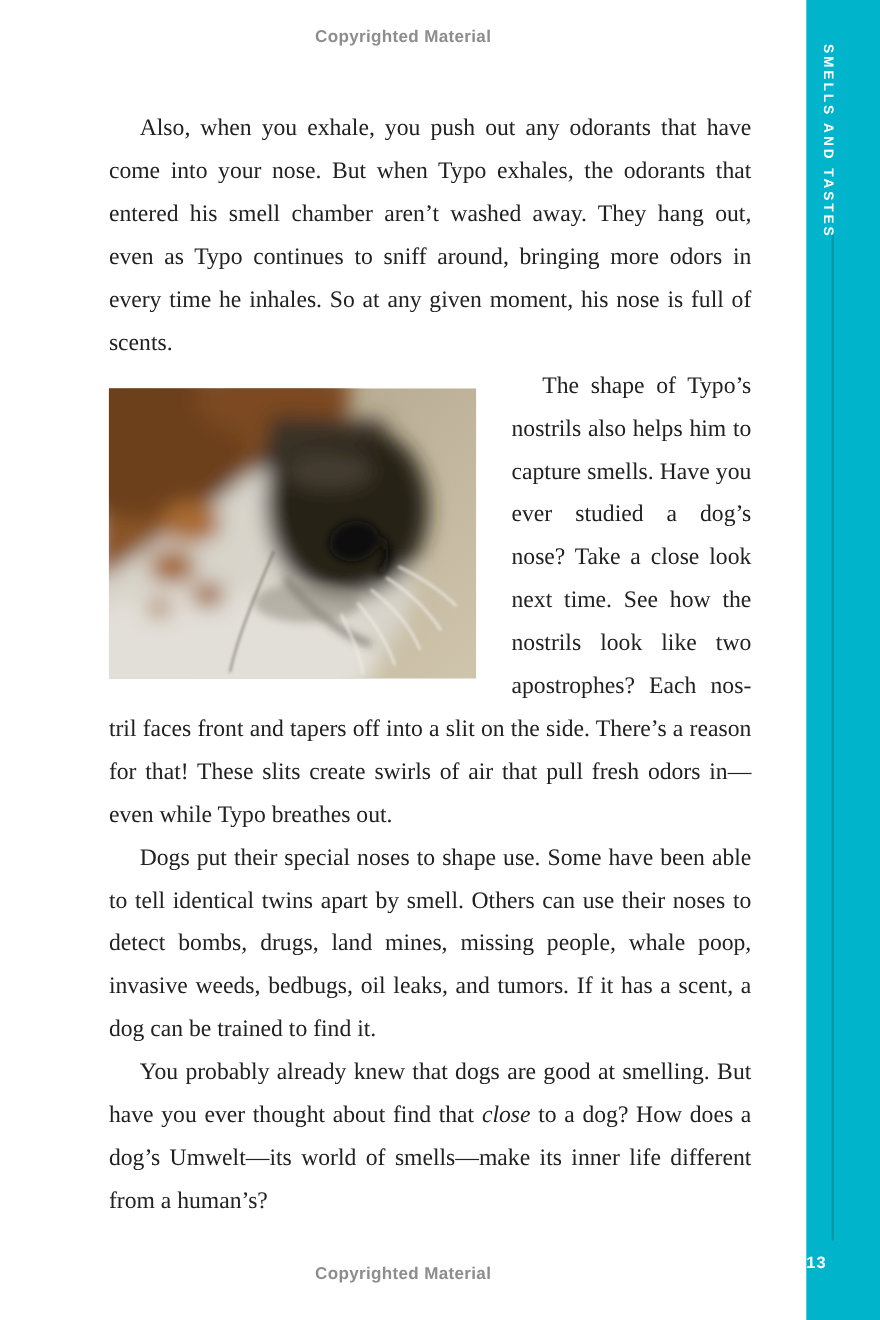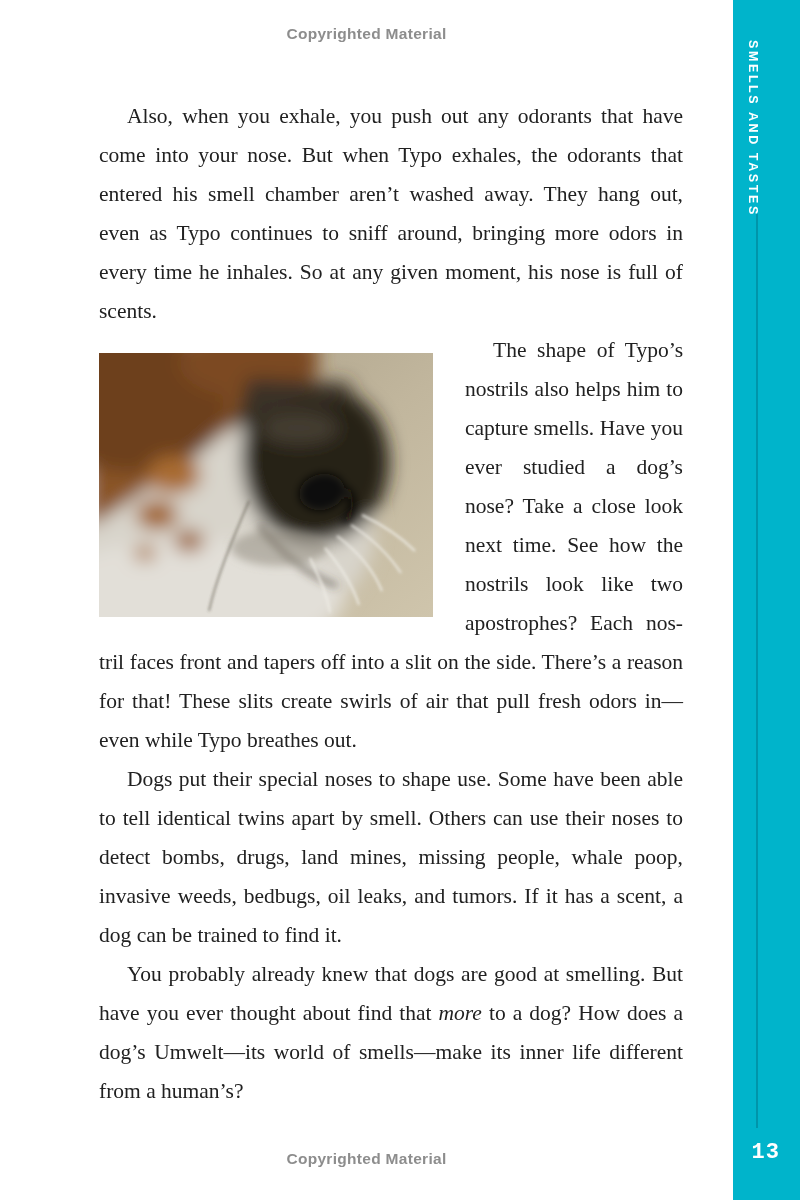--- a/index.html
+++ b/index.html
@@ -29,23 +29,23 @@
     writing-mode:vertical-rl; text-orientation:mixed;
     font-family:"Liberation Sans","DejaVu Sans",sans-serif;
     font-size:12.5px; font-weight:700; letter-spacing:2.6px;
     color:#ffffff; white-space:nowrap;
   }
   .sidebar .rule {
     position:absolute; top:214px; left:23px; width:2px; height:914px;
     background:rgba(0,70,85,0.28);
   }
   .sidebar .page-number {
-    position:absolute; top:1140px; left:0; width:47px; text-align:right;
-    font-family:Liberation Mono, monospace;
-    font-size:22px; font-weight:700; color:#ffffff; letter-spacing:1px;
+    position:absolute; top:1140px; left:0; width:47px; text-align:left;
+    font-family:Liberation Sans, sans-serif;
+    font-size:15px; font-weight:700; color:#ffffff; letter-spacing:1px;
   }
 
   
   .content {
     position:absolute; left:99px; top:87px; width:584px;
     font-size:21.5px; line-height:39px; color:#212121;
     text-align:justify;
     margin-top:10px;
   }
   .content p { margin:0; text-indent:28px; }
@@ -127,19 +127,19 @@
         </g>
 
         <path d="M150,148 C132,190 117,226 110,258" stroke="#4a4438" stroke-width="1.3" fill="none" opacity="0.75" filter="url(#blurSml)"></path>
       </svg>
     </figure>
 
     <p>The shape of Typo’s nostrils also helps him to capture smells. Have you ever studied a dog’s nose? Take a close look next time. See how the nostrils look like two apostrophes? Each nos­tril faces front and tapers off into a slit on the side. There’s a reason for that! These slits create swirls of air that pull fresh odors in—even while Typo breathes out.</p>
 
     <p>Dogs put their special noses to shape use. Some have been able to tell identical twins apart by smell. Others can use their noses to detect bombs, drugs, land mines, missing people, whale poop, invasive weeds, bedbugs, oil leaks, and tumors. If it has a scent, a dog can be trained to find it.</p>
 
-    <p><span>You probably already knew that dogs are good at smelling. But have you ever thought about find that </span><em>more</em><span> to a dog? How does a dog’s Umwelt—its world of smells—make its inner life different from a human’s?</span></p>
+    <p><span>You probably already knew that dogs are good at smelling. But have you ever thought about find that </span><em>close</em><span> to a dog? How does a dog’s Umwelt—its world of smells—make its inner life different from a human’s?</span></p>
 
   </main>
 
   <div class="copyright bottom">Copyrighted Material</div>
 
 </div>
 
 </body></html>

